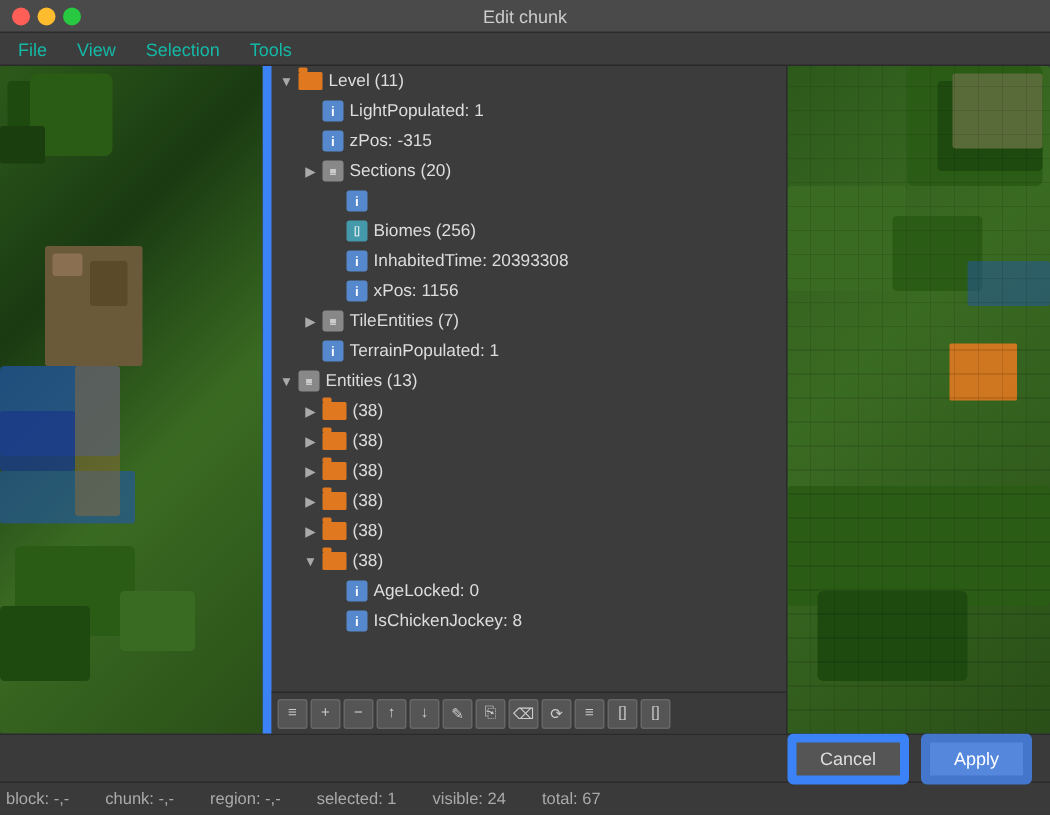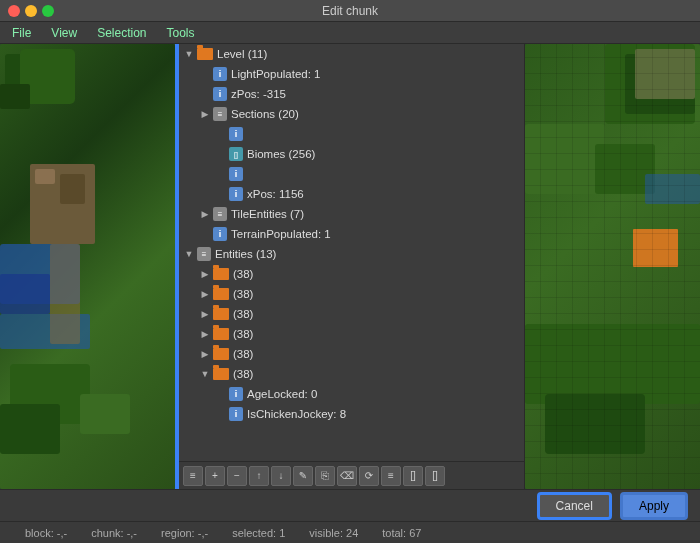--- a/index.html
+++ b/index.html
@@ -47,21 +47,21 @@
     .menu-bar {
       height: 22px;
       background: #3d3d3d;
       display: flex;
       align-items: center;
       padding: 0 8px;
       gap: 12px;
       border-bottom: 1px solid #2a2a2a;
     }
     .menu-item {
-      color: #86efac;
+      color: #14b8a6;
       font-size: 12px;
       cursor: pointer;
       padding: 2px 4px;
     }
 
     
     .main-layout {
       display: flex;
       height: calc(543px - 22px - 22px - 32px - 22px);
     }
@@ -79,21 +79,21 @@
       height: 100%;
       overflow: hidden;
       background: #2a4a2a;
       position: relative;
     }
 
     
     .tree-panel {
       flex: 1;
       background: #3c3c3c;
-      border-left: 4px solid #3b82f6;
+      border-left: 6px solid #3b82f6;
       border-right: 1px solid #2a2a2a;
       overflow: hidden;
       display: flex;
       flex-direction: column;
     }
 
     .tree-scroll {
       flex: 1;
       overflow-y: scroll;
       overflow-x: hidden;
@@ -236,40 +236,40 @@
       align-items: center;
       justify-content: flex-end;
       padding: 0 12px;
       gap: 8px;
     }
     .btn {
       padding: 4px 16px;
       border-radius: 4px;
       font-size: 12px;
       cursor: pointer;
-      border: 3px solid #3b82f6;
+      border: 6px solid #3b82f6;
     }
     .btn-cancel {
       background: #555;
       color: #ddd;
     }
     .btn-apply {
       background: #5588dd;
-      color: #000000;
+      color: #ffffff;
       border-color: #4477cc;
     }
 
     
     .status-bar {
       height: 22px;
       background: #3a3a3a;
       border-top: 1px solid #2a2a2a;
       display: flex;
       align-items: center;
-      padding: 0 25px;
+      padding: 0 4px;
       gap: 24px;
     }
     .status-item {
       color: #aaa;
       font-size: 11px;
     }
 
     
     .map-left-bg {
       width: 175px;
@@ -396,20 +396,21 @@
           <span class="icon-int">i</span>
         </div>
         <div class="tree-item" style="padding-left: 36px; text-align: center;">
           <span class="arrow" style="visibility: hidden;"></span>
           <span class="icon-byte-arr">[]</span>
           <span class="item-text">Biomes (256)</span>
         </div>
         <div class="tree-item" style="padding-left: 36px;">
           <span class="arrow" style="visibility: hidden;"></span>
           <span class="icon-int">i</span>
+          <span class="item-text">InhabitedTime: 20393308</span>
         </div>
         <div class="tree-item" style="padding-left: 36px;">
           <span class="arrow" style="visibility: hidden;"></span>
           <span class="icon-int">i</span>
           <span class="item-text">xPos: 1156</span>
         </div>
         <div class="tree-item" style="padding-left: 20px;">
           <span class="arrow arrow-right"></span>
           <span class="icon-list">≡</span>
           <span class="item-text">TileEntities (7)</span>

